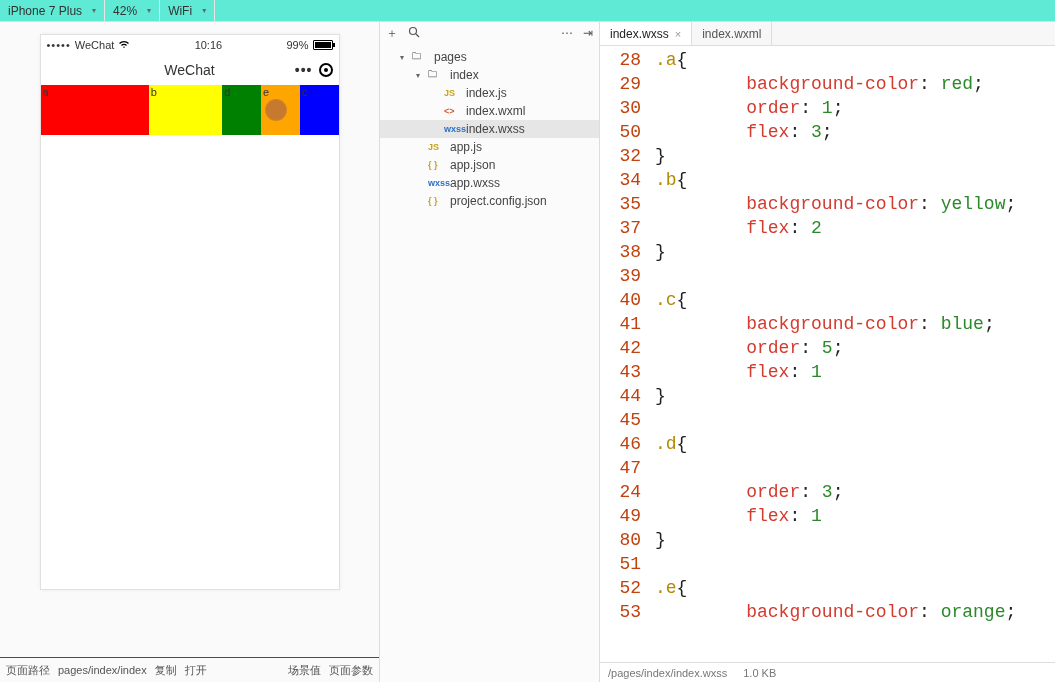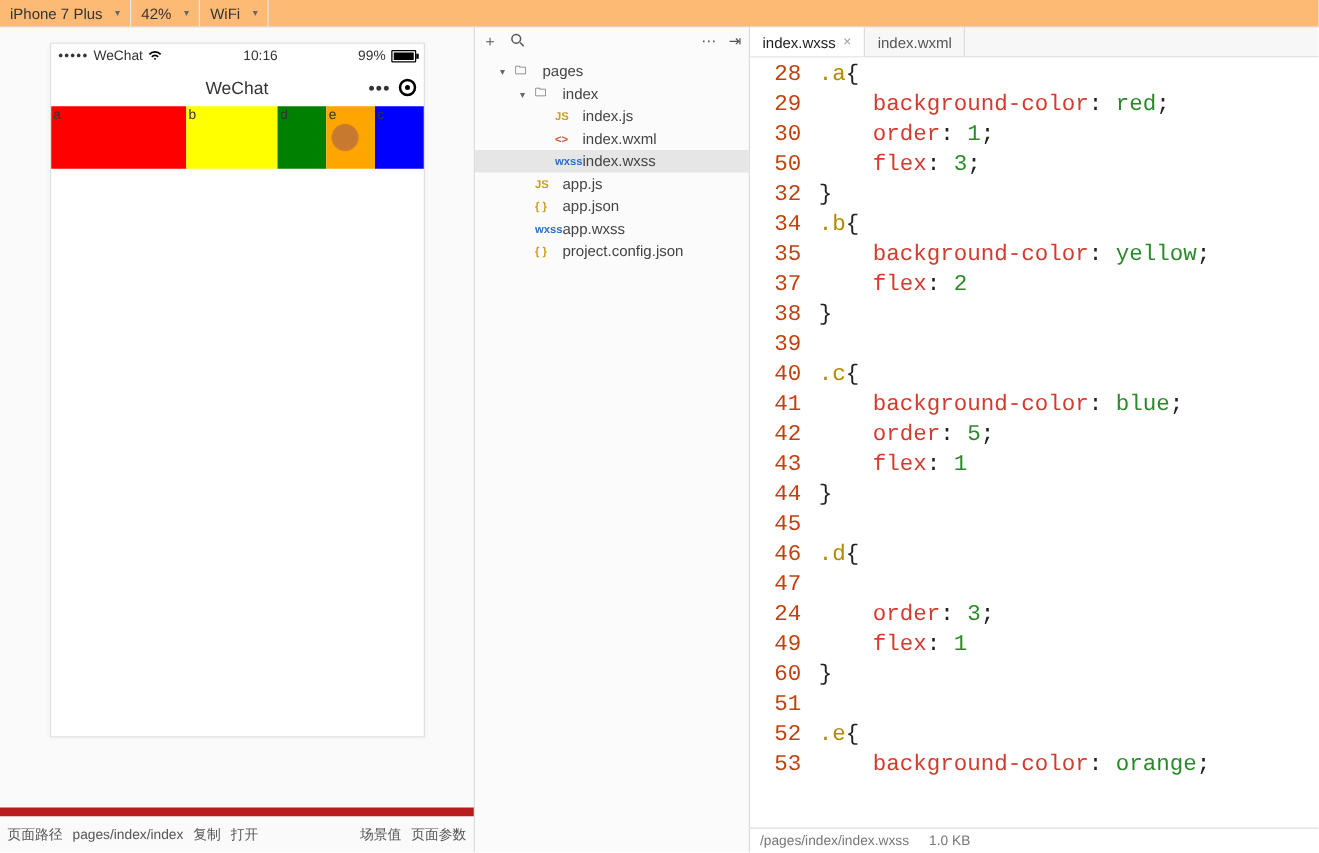--- a/index.html
+++ b/index.html
@@ -1,18 +1,18 @@
 <!DOCTYPE html>
 <html><head>
 <meta charset="utf-8">
 <style>
   * { box-sizing: border-box; margin: 0; padding: 0; }
   body { font-family: -apple-system, "Segoe UI", Arial, sans-serif; font-size: 12px; color: #333; background: #fff; height: 682px; width: 1055px; overflow: hidden; }
   .root { display: flex; flex-direction: column; height: 100%; }
-  .topbar { height: 22px; border-bottom: 1px solid #ddd; display: flex; align-items: stretch; background: #fdba74; }
+  .topbar { height: 22px; border-bottom: 1px solid #ddd; display: flex; align-items: stretch; background: #5eead4; }
   .tb-item { display: flex; align-items: center; padding: 0 8px; border-right: 1px solid #e5e5e5; gap: 4px; cursor: pointer; }
   .tb-caret { font-size: 8px; color: #666; margin-left: 6px; }
   .main { flex: 1; display: flex; min-height: 0; }
   
   .sim-panel { width: 380px; border-right: 1px solid #ddd; display: flex; flex-direction: column; background: #fafafa; }
   .device-wrap { flex: 1; display: flex; justify-content: center; align-items: flex-start; padding: 12px 0; }
   .device { width: 300px; height: 556px; background: #fff; border: 1px solid #e0e0e0; box-shadow: 0 0 4px rgba(0,0,0,.05); display: flex; flex-direction: column; }
   .statusbar { height: 20px; display: flex; align-items: center; justify-content: space-between; padding: 0 6px; font-size: 11px; }
   .sb-left { display:flex; align-items:center; gap:4px; }
   .dots { letter-spacing: 1px; }
@@ -26,21 +26,21 @@
   .nav-circle { width:14px; height:14px; border:2px solid #000; border-radius:50%; display:inline-flex; align-items:center; justify-content:center;}
   .nav-circle::after{content:''; width:4px; height:4px; background:#000; border-radius:50%;}
   .flex-demo { display:flex; height:50px; }
   .flex-demo > div { font-size:11px; padding:1px 2px; position:relative;}
   .box-a{ background:red; order:1; flex:3;}
   .box-b{ background:yellow; order:2; flex:2;}
   .box-c{ background:blue; order:5; flex:1;}
   .box-d{ background:green; order:3; flex:1;}
   .box-e{ background:orange; order:4; flex:1; position:relative;}
   .touch-dot{ position:absolute; left:4px; top:14px; width:22px; height:22px; border-radius:50%; background: radial-gradient(circle,#c77a2f 0%, #c77a2f 60%, rgba(199,122,47,0) 100%); }
-  .sim-footer { height:36px; border-top:7px solid #b91c1c; display:flex; align-items:center; font-size:11px; color:#555; padding:0 6px; gap:8px;justify-content:flex-end;}
+  .sim-footer { height:25px; border-top:1px solid #b91c1c; display:flex; align-items:center; font-size:11px; color:#555; padding:0 6px; gap:8px;justify-content:flex-end;}
   .sim-footer .spacer{flex:1;}
   
   .tree-panel { width: 220px; border-right:1px solid #ddd; display:flex; flex-direction:column; background:#fbfbfb;}
   .tree-toolbar { height:22px; display:flex; align-items:center; padding:0 6px; gap:10px; color:#555;}
   .tree-toolbar .spacer{flex:1;}
   .tree { padding:4px 0; font-size:12px; color:#444; }
   .tree-row { display:flex; align-items:center; height:18px; padding-left:6px; gap:4px; cursor:pointer;}
   .tree-row.selected{ background:#e6e6e6;}
   .indent-1{ padding-left:20px;} .indent-2{ padding-left:36px;} .indent-3{ padding-left:52px;}
   .tg { font-size:8px; color:#666; width:8px; display:inline-block;}
@@ -52,21 +52,21 @@
   .tabs { height:24px; display:flex; align-items:stretch; border-bottom:1px solid #ddd; background:#f7f7f7;}
   .tab { display:flex; align-items:center; padding:0 10px; gap:6px; border-right:1px solid #ddd; font-size:12px; color:#555; cursor:pointer;}
   .tab.active{ background:#fff; color:#222;}
   .tab-close{ color:#999; font-size:11px;}
   .code-area { flex:1; overflow:auto; background:#fff; font-family:Consolas,"Courier New",monospace; font-size:18px; line-height:24px; padding-top:2px;}
   .code-line{ display:flex;}
   .gutter{ width:55px; text-align:right; padding-right:14px; color:#c2410c;}
   .code{ white-space:pre;}
   .sel{ color:#b58900;} 
   .brace{ color:#222;}
-  .prop{ color:#d43b2f;}
+  .prop{ color:#d43b2f;margin-left:48px;}
   .num{ color:#2a8a2a;}
   .semi{ color:#222;}
   .editor-footer{ height:20px; border-top:1px solid #ddd; font-size:11px; color:#777; display:flex; align-items:center; padding:0 8px; gap:16px;}
 </style>
 </head>
 <body>
 
 <div class="root">
   <div class="topbar">
     <div class="tb-item">
@@ -282,21 +282,21 @@
           </div>
           <div class="code-line">
             <div class="gutter">24</div>
             <div class="code">    <span class="prop">order</span><span class="semi">:</span><span class="num"> 3</span><span class="semi">;</span></div>
           </div>
           <div class="code-line">
             <div class="gutter">49</div>
             <div class="code">    <span class="prop">flex</span><span class="semi">:</span><span class="num"> 1</span><span class="semi"></span></div>
           </div>
           <div class="code-line">
-            <div class="gutter">60</div>
+            <div class="gutter">80</div>
             <div class="code"><span class="brace">}</span></div>
           </div>
           <div class="code-line">
             <div class="gutter">51</div>
             <div class="code"></div>
           </div>
           <div class="code-line">
             <div class="gutter">52</div>
             <div class="code"><span class="sel">.e</span><span class="brace">{</span></div>
           </div>

